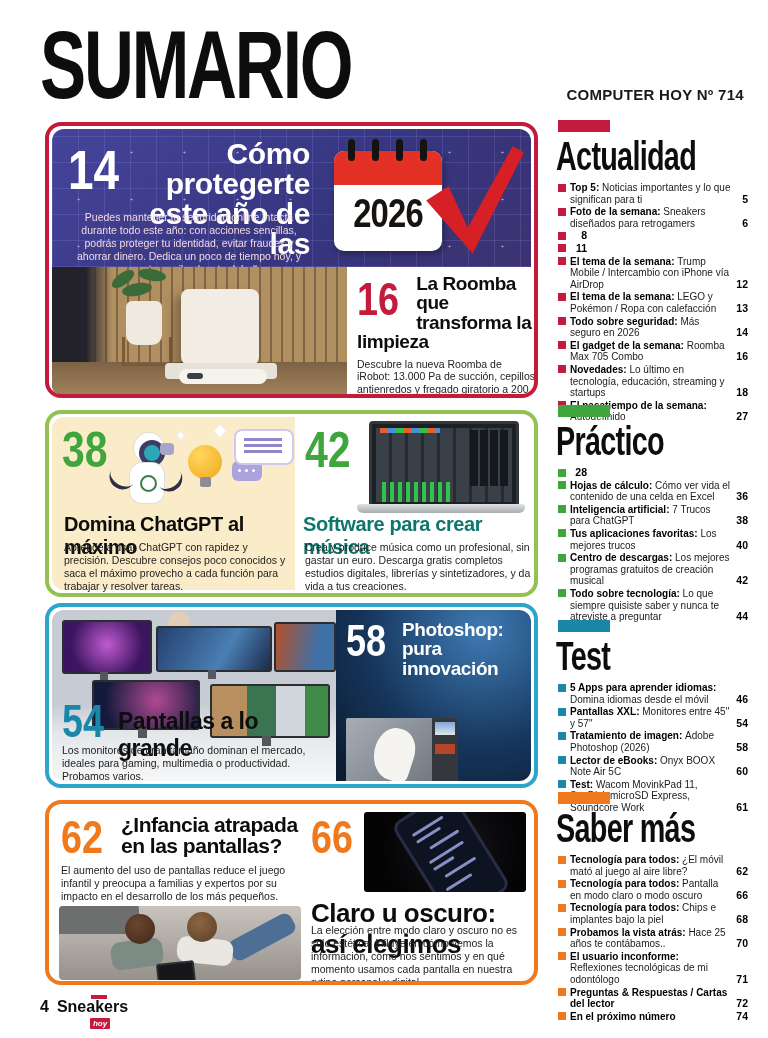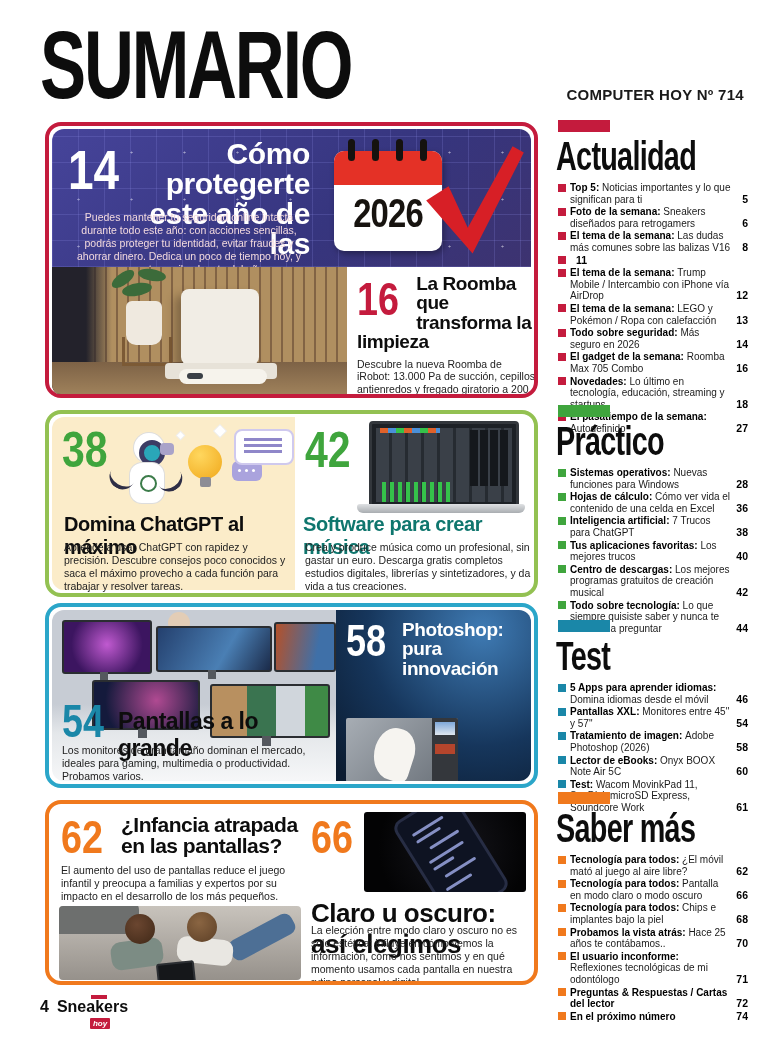--- a/index.html
+++ b/index.html
@@ -319,21 +319,20 @@
           </div>
 
           <div class="toc-item">
             <span class="bullet"></span>
             <span class="toc-text"><b class="toc-label">Foto de la semana:</b><span>Sneakers diseñados para retrogamers</span></span>
             <span class="toc-page">6</span>
           </div>
 
           <div class="toc-item">
             <span class="bullet"></span>
-            <span class="toc-text"><b class="toc-label">El tema de la semana:</b><span>Las dudas más comunes sobre las balizas V16</span></span>
             <span class="toc-page">8</span>
           </div>
 
           <div class="toc-item">
             <span class="bullet"></span>
             <span class="toc-page">11</span>
           </div>
 
           <div class="toc-item">
             <span class="bullet"></span>
@@ -373,21 +372,20 @@
         </div>
     </div>
 
     <div class="toc-section" style="top: 285px; --accent: #3fa53d;">
       <div class="sec-bar"></div>
       <div class="sec-title"><span class="cond">Práctico</span></div>
       <div class="items">
 
           <div class="toc-item">
             <span class="bullet"></span>
-            <span class="toc-text"><b class="toc-label">Sistemas operativos:</b><span>Nuevas funciones para Windows</span></span>
             <span class="toc-page">28</span>
           </div>
 
           <div class="toc-item">
             <span class="bullet"></span>
             <span class="toc-text"><b class="toc-label">Hojas de cálculo:</b><span>Cómo ver vida el contenido de una celda en Excel</span></span>
             <span class="toc-page">36</span>
           </div>
 
           <div class="toc-item">

